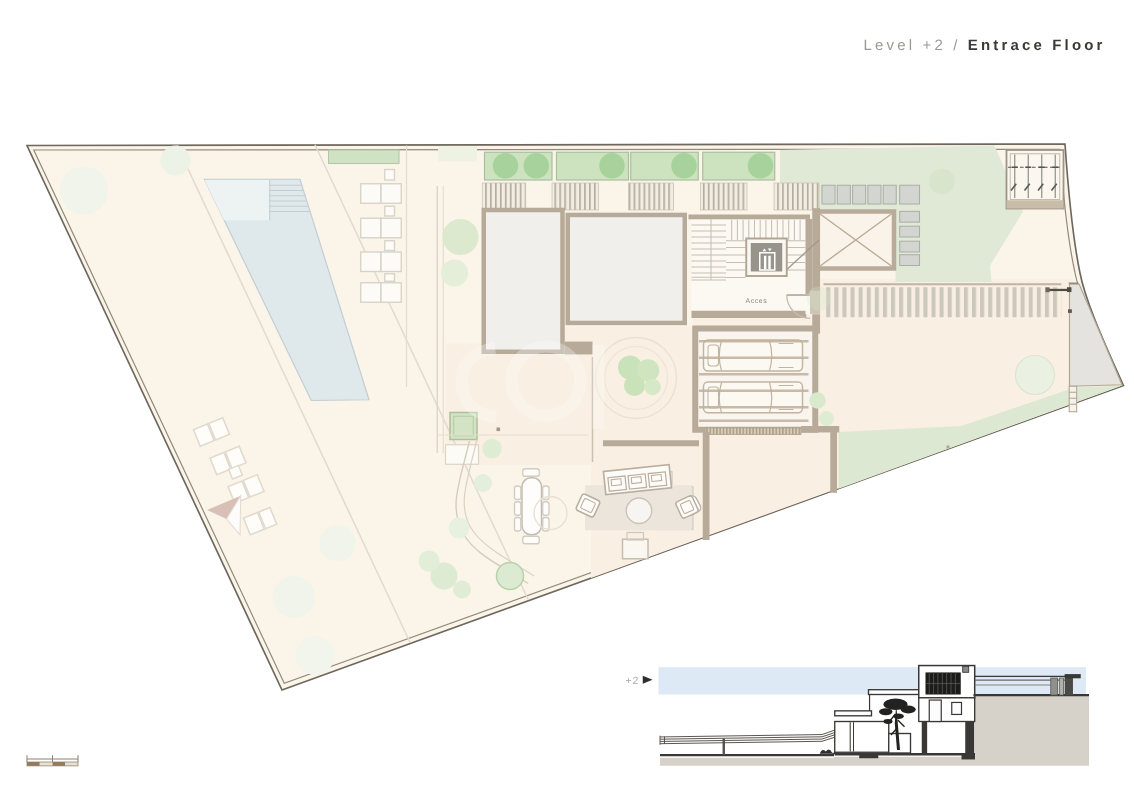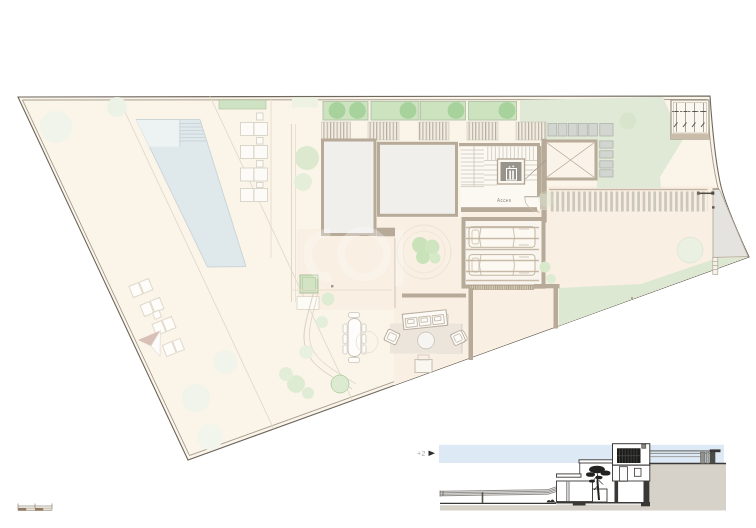--- a/index.html
+++ b/index.html
@@ -3,20 +3,21 @@
 <meta charset="utf-8">
 <style>
 html,body{margin:0;padding:0;background:#ffffff;}
 *{font-family:"Liberation Sans", sans-serif;}
 .wrap{position:relative;width:756px;height:528px;overflow:hidden;background:#ffffff;}
 </style>
 </head>
 <body>
 <div class="wrap">
 
+<div style="position:absolute;left:0;top:25px;width:737px;text-align:right;font-size:10px;letter-spacing:2.1px;color:#3c3c38;white-space:nowrap;"><span style="color:#9a9a94;">Level +2 / </span><span style="font-weight:bold;color:#3a3a36;">Entrace Floor</span></div>
 <svg width="756" height="528" viewBox="0 0 756 528" style="position:absolute;left:0;top:0;">
 <defs>
 <pattern id="hatchA" width="3.3" height="8" patternUnits="userSpaceOnUse">
 <rect width="3.3" height="8" fill="#f3ede1"></rect>
 <rect x="0" width="1.1" height="8" fill="#b3ab9d"></rect>
 </pattern>
 <pattern id="hatchB" width="5.4" height="10" patternUnits="userSpaceOnUse">
 <rect width="5.4" height="10" fill="#f8efe2"></rect>
 <rect x="0" width="2.7" height="10" fill="#cbc7bb"></rect>
 </pattern>

